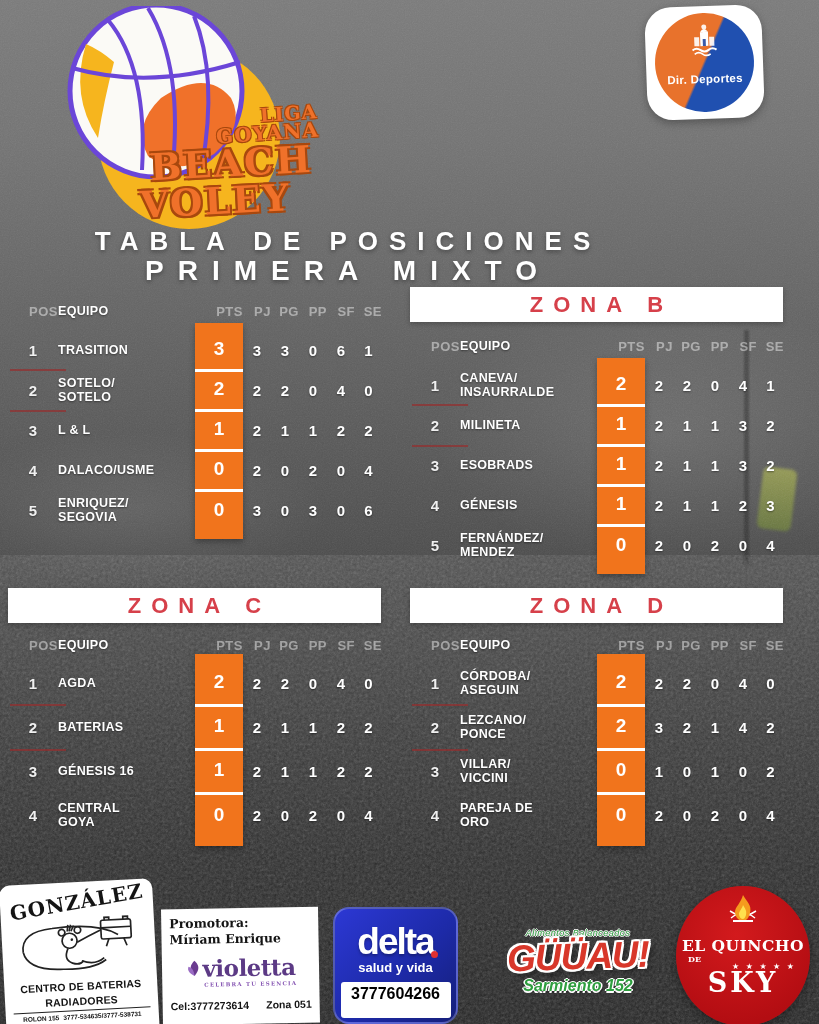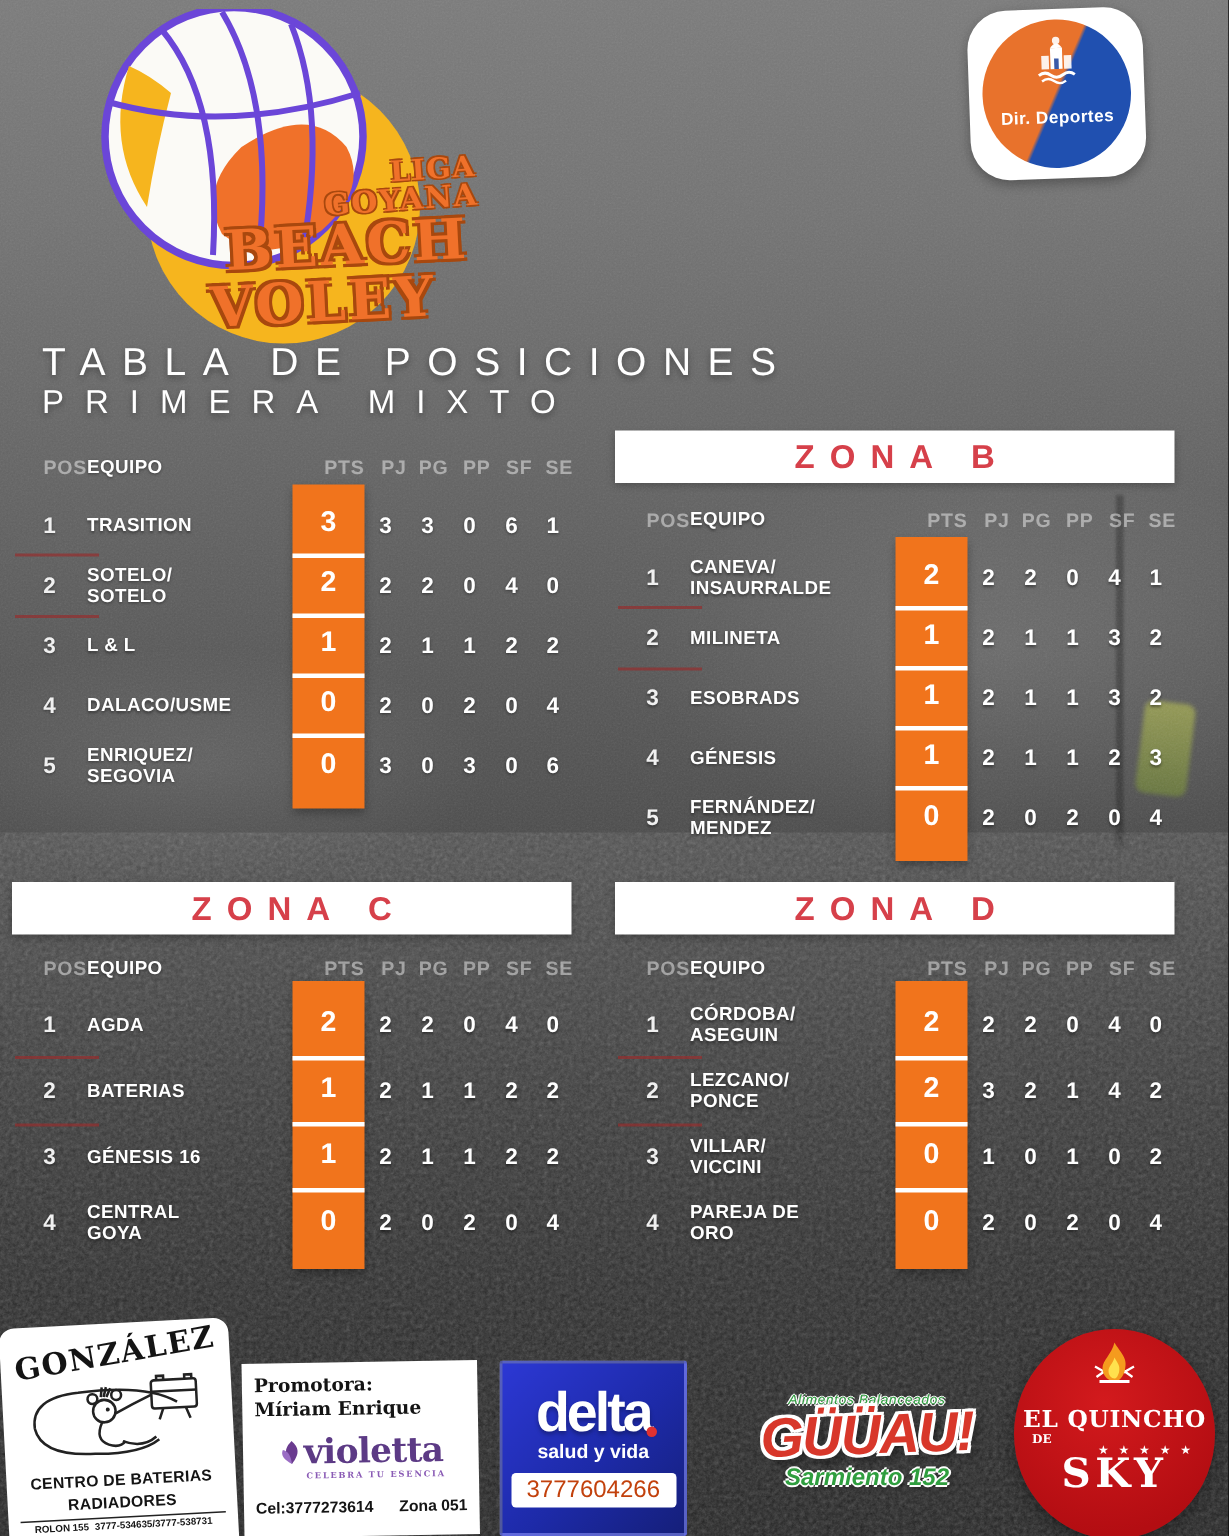--- a/index.html
+++ b/index.html
@@ -39,24 +39,24 @@
   .dep-ico{position:absolute;left:32px;top:10px;}
   .dep-label{position:absolute;left:0;top:60px;width:100%;text-align:center;color:#fff;
              font-size:11.5px;font-weight:bold;letter-spacing:.3px;}
   
   .main-title{position:absolute;left:268px;top:131px;width:512px;text-align:center;
               font-family:"DejaVu Serif",serif;font-weight:900;font-size:43px;line-height:1.02;
               color:#f2731e;letter-spacing:1px;
               text-shadow:2px 0 0 #fff,-2px 0 0 #fff,0 2px 0 #fff,0 -2px 0 #fff,
                           2px 2px 0 #fff,-2px -2px 0 #fff,2px -2px 0 #fff,-2px 2px 0 #fff,
                           5px 7px 8px rgba(0,0,0,.35);}
-  .subtitle{position:absolute;left:28px;width:640px;text-align:left;color:#fff;font-weight:normal;
+  .subtitle{position:absolute;left:28px;width:640px;text-align:center;color:#fff;font-weight:bold;
             text-shadow:0 2px 4px rgba(0,0,0,.35);}
   .sub1{top:226px;font-size:26px;letter-spacing:11px;}
-  .sub2{top:255px;font-size:22px;letter-spacing:14px;}
+  .sub2{top:255px;font-size:28px;letter-spacing:14px;}
   
   .panel{position:absolute;width:373px;}
   .zone-bar{height:35px;background:#fff;display:flex;align-items:center;justify-content:center;
             box-shadow:0 2px 5px rgba(0,0,0,.25);}
   .zone-title{color:#d6404a;font-weight:bold;font-size:22px;letter-spacing:10px;padding-left:10px;}
   .thead,.trow{display:grid;grid-template-columns:50px 137px 48px 28px 28px 28px 28px 27px;align-items:center;}
   .thead{margin-top:14px;height:20px;}
   .panelCD .thead{margin-top:12px;}
   .hd{color:rgba(255,255,255,.45);font-weight:bold;font-size:13px;text-align:right;letter-spacing:.5px;}
   .hd.team{text-align:left;}
@@ -91,29 +91,29 @@
   .gz-foot{border-top:1.5px solid #222;margin:3px 6px 0;padding-top:2px;display:flex;gap:4px;
            justify-content:center;font-size:6.5px;font-weight:bold;}
   .card-violetta{left:162px;top:908px;width:157px;height:116px;background:#fff;transform:rotate(-1deg);
                  color:#141414;padding:7px 8px;box-sizing:border-box;font-family:"DejaVu Serif",serif;}
   .vi-promo{font-weight:bold;font-size:12.5px;line-height:1.25;}
   .vi-brandrow{display:flex;align-items:center;justify-content:center;margin-top:8px;}
   .vi-brand{color:#5c3a85;font-size:23px;font-weight:bold;letter-spacing:-.5px;}
   .vi-tag{color:#8a5bb5;font-size:5.5px;letter-spacing:1.2px;text-align:right;margin:0 14px 0 0;font-weight:bold;}
   .vi-foot{display:flex;justify-content:space-between;margin-top:12px;font-family:"Liberation Sans",sans-serif;
            font-weight:bold;font-size:10.5px;}
-  .card-delta{left:333px;top:907px;width:125px;height:117px;border-radius:2px;
+  .card-delta{left:333px;top:907px;width:125px;height:117px;border-radius:16px;
               background:linear-gradient(135deg,#2c38d4 0%,#1d2aa8 55%,#151f7a 100%);
               border:2px solid rgba(255,255,255,.25);box-sizing:border-box;text-align:center;color:#fff;}
   .dl-brand{position:relative;display:inline-block;font-size:37px;font-weight:bold;letter-spacing:-2px;
             line-height:1;margin-top:14px;text-shadow:0 2px 3px rgba(0,0,0,.3);}
   .dl-dot{position:absolute;right:-4px;bottom:2px;width:7px;height:7px;border-radius:50%;background:#e03131;}
   .dl-tag{font-size:13px;font-weight:bold;margin-top:0;}
-  .dl-pill{margin:7px auto 0;width:110px;height:23px;background:#fff;border-radius:3px;color:#c2410c;
-           font-size:16px;font-weight:normal;line-height:24px;}
+  .dl-pill{margin:7px auto 0;width:110px;height:36px;background:#fff;border-radius:3px;color:#000000;
+           font-size:16px;font-weight:bold;line-height:24px;}
   .sp-guau{left:483px;top:928px;width:190px;height:95px;text-align:center;}
   .gu-top{color:#2f9e3f;font-weight:normal;font-style:italic;font-size:9px;letter-spacing:.5px;
           text-shadow:1px 0 0 #fff,-1px 0 0 #fff,0 1px 0 #fff,0 -1px 0 #fff;}
   .gu-brand{color:#d8372a;font-weight:bold;font-style:italic;font-size:37px;letter-spacing:-1px;line-height:1;
           transform:rotate(-2deg);
           text-shadow:2px 0 0 #fff,-2px 0 0 #fff,0 2px 0 #fff,0 -2px 0 #fff,2px 2px 0 #fff,
                       -2px -2px 0 #fff,2px -2px 0 #fff,-2px 2px 0 #fff,4px 5px 5px rgba(0,0,0,.4);}
   .gu-bottom{color:#2f9e3f;font-weight:bold;font-style:italic;font-size:16px;margin-top:2px;
           text-shadow:1.5px 0 0 #fff,-1.5px 0 0 #fff,0 1.5px 0 #fff,0 -1.5px 0 #fff,2px 2px 3px rgba(0,0,0,.4);}
   .sp-quincho{left:676px;top:886px;width:134px;height:140px;border-radius:50%;

